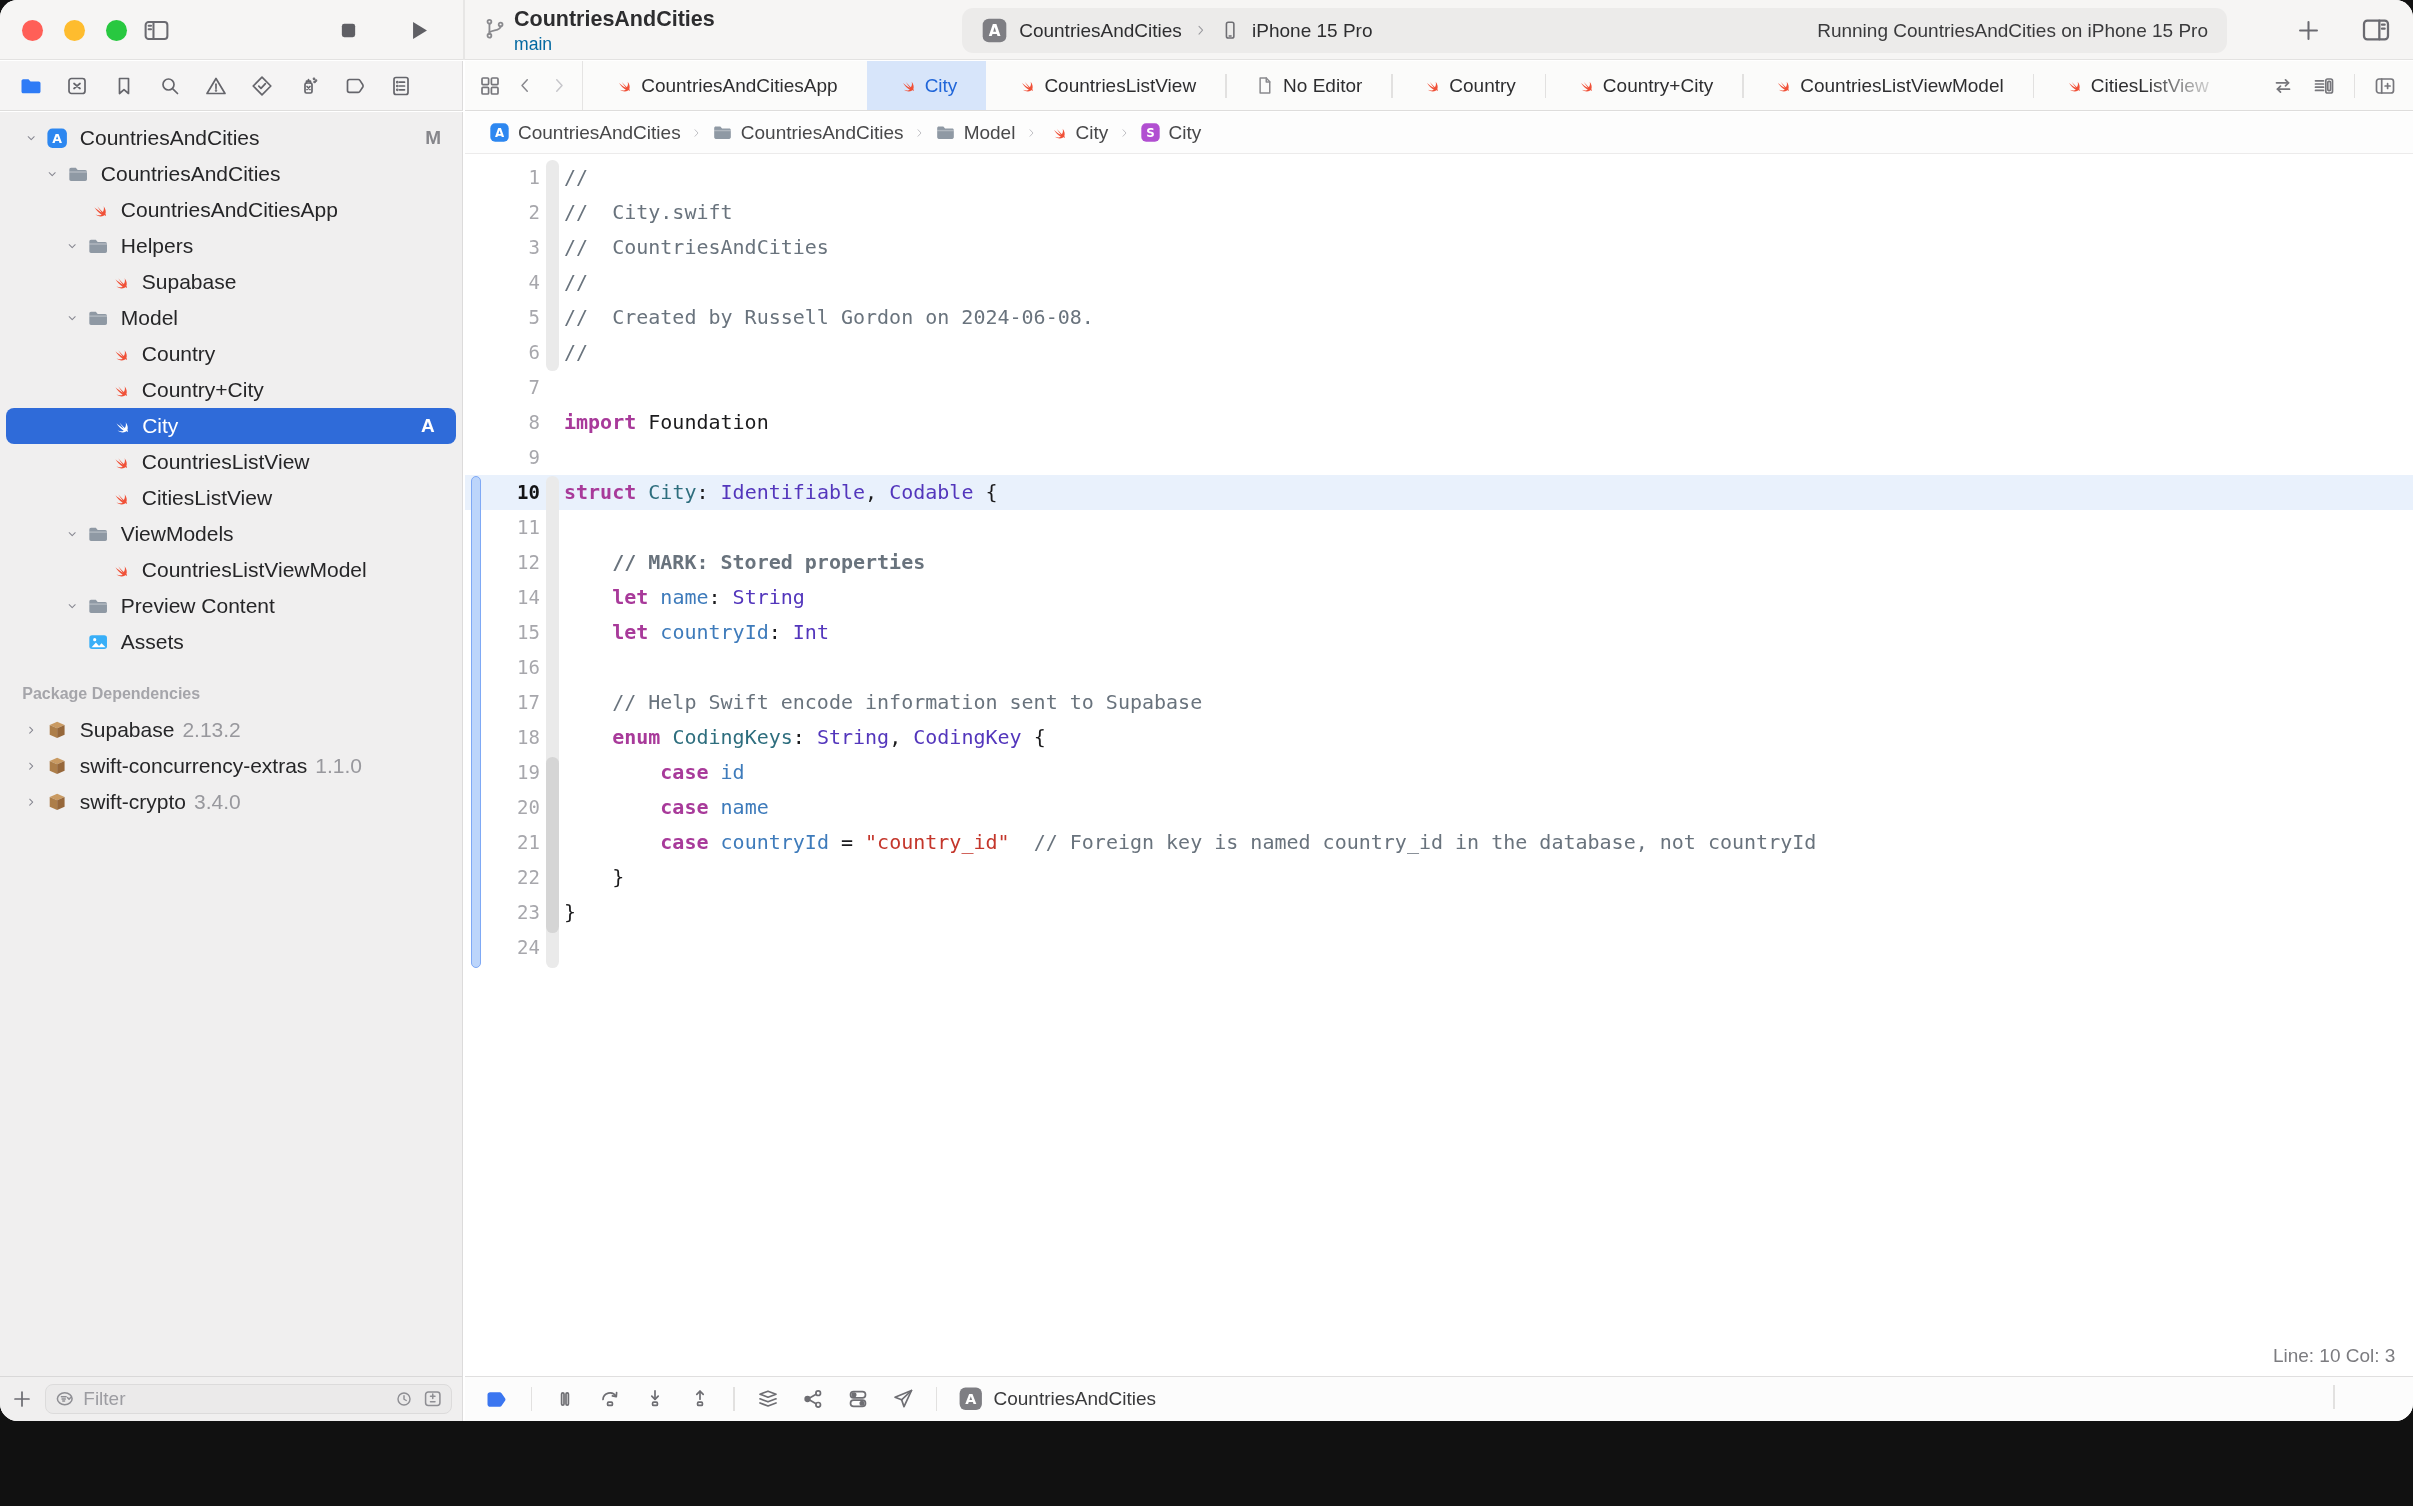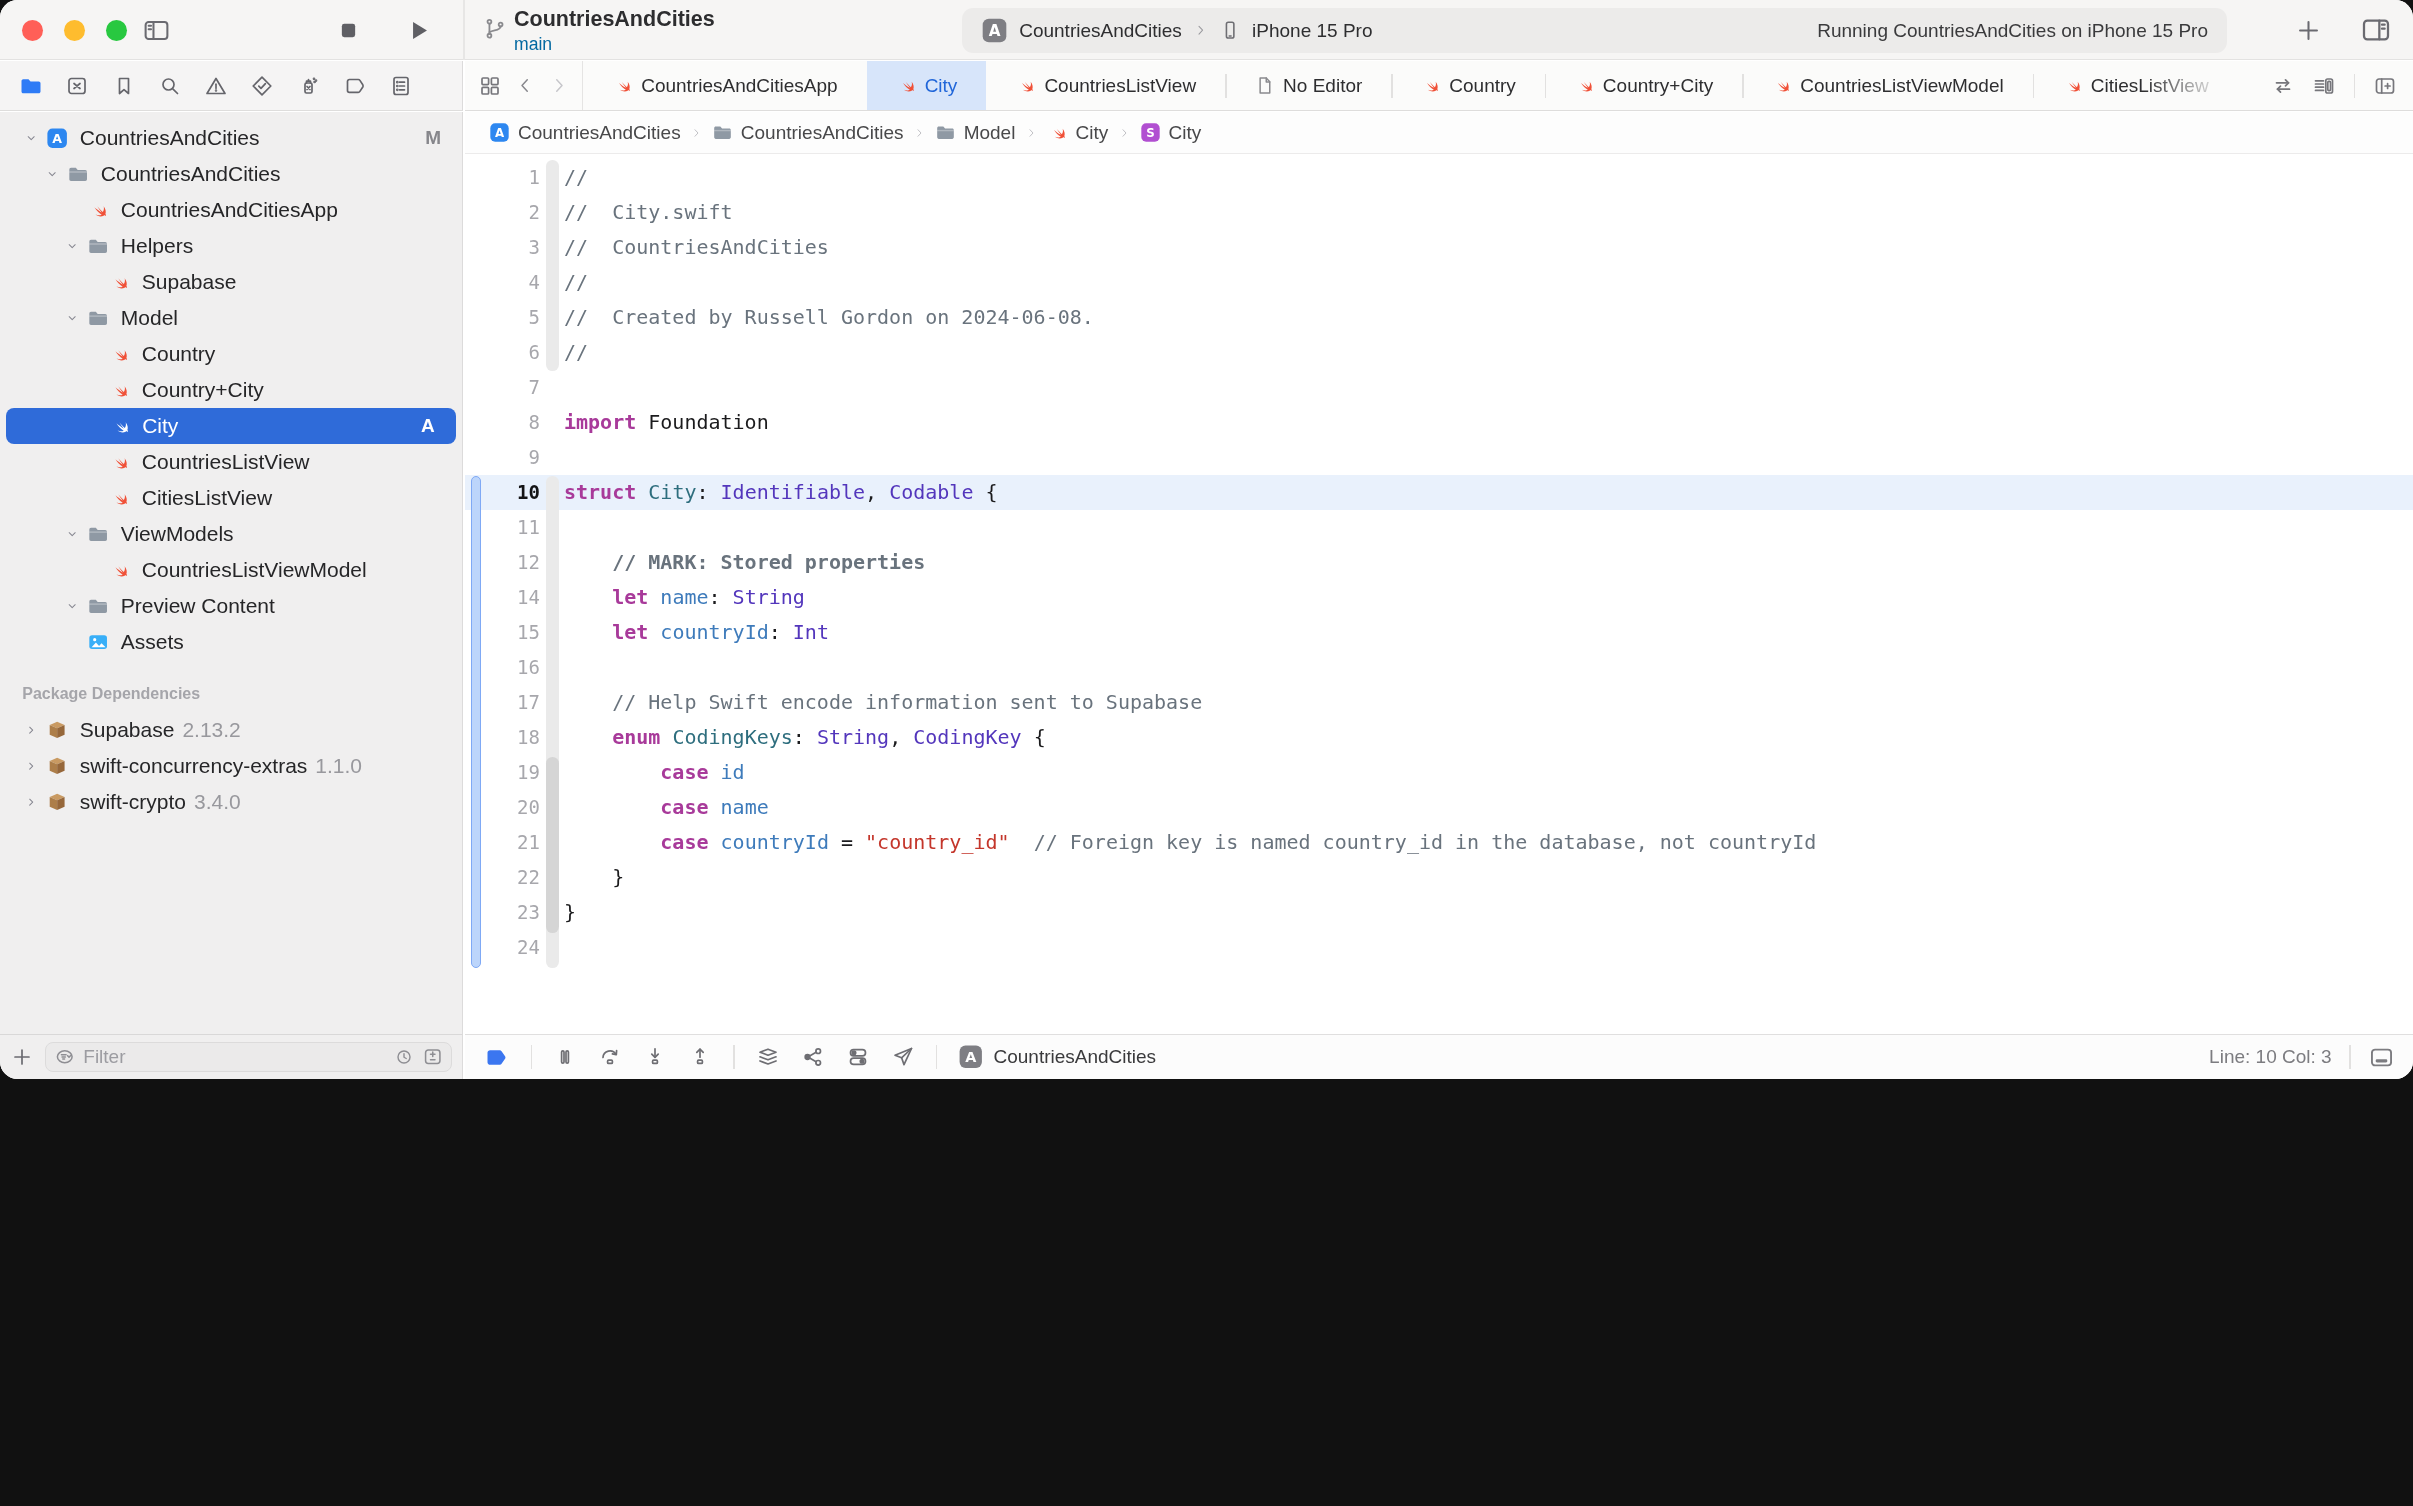--- a/index.html
+++ b/index.html
@@ -1,16 +1,16 @@
 <!DOCTYPE html>
 <html style="font-size:12.8px"><head>
 <meta charset="utf-8">
 <style>
   html,body{margin:0;padding:0;background:#111;}
-  .window{position:relative;width:2413px;height:1079px;background:#fff;border-radius:17.6px;overflow:hidden;
+  .window{position:relative;width:2413px;height:1421px;background:#fff;border-radius:17.6px;overflow:hidden;
           font-family:"Liberation Sans","DejaVu Sans",sans-serif;-webkit-font-smoothing:antialiased;}
   
   .titlebar{position:absolute;left:0;top:0;right:0;height:60px;background:#F6F5F4;border-bottom:1.6px solid #E3E2E1;box-sizing:border-box;}
   .traffic{position:absolute;left:22.3px;top:20px;display:flex;gap:21px;}
   .light{width:21px;height:21px;border-radius:50%;}
   .l-red{background:#FF5F57;}.l-yellow{background:#FEBC2E;}.l-green{background:#28C840;}
   .tb-icon{position:absolute;top:0;height:60px;display:flex;align-items:center;}
   .titlebar-divider{position:absolute;left:463px;top:0;width:1.6px;height:60px;background:#E7E6E5;}
   .title-block{position:absolute;left:514px;top:7.2px;line-height:1.15;}
   .title-main{font-size:21.5px;font-weight:bold;color:#2D2D2F;}
@@ -77,21 +77,21 @@
   .pl{color:#1B1B1D;}
   .change-bar{position:absolute;left:6.4px;width:9.6px;background:#BCD5FB;border:1.6px solid #7FA9F5;border-radius:5.6px;box-sizing:border-box;z-index:2;}
   .ribbon{position:absolute;left:81px;width:12.8px;border-radius:6.4px;z-index:2;}
   .ribbon.light{background:#EAEAEA;}
   .ribbon.dark{background:#D5D5D5;}
   
   .debugbar{position:absolute;left:465px;bottom:0;right:0;height:45px;background:#FCFCFC;border-top:1.6px solid #E0DFDF;
             box-sizing:border-box;display:flex;align-items:center;padding:0 17.6px;gap:21px;font-size:19px;color:#3A3A3C;}
   .debug-left{display:flex;align-items:center;gap:21px;}
   .debug-app{display:flex;align-items:center;gap:9.6px;}
-  .debug-right{margin-left:auto;display:flex;align-items:center;gap:17.6px;color:#7C7C80;}
+  .debug-right{margin-left:auto;display:flex;align-items:center;gap:17.6px;color:#7C7C80;flex-direction:column;}
   .icon-btn{display:flex;align-items:center;justify-content:center;}
 </style>
 </head>
 <body>
 
 <div class="window">
 
   <div class="titlebar">
     <div class="traffic">
       <div class="light l-red"></div>

